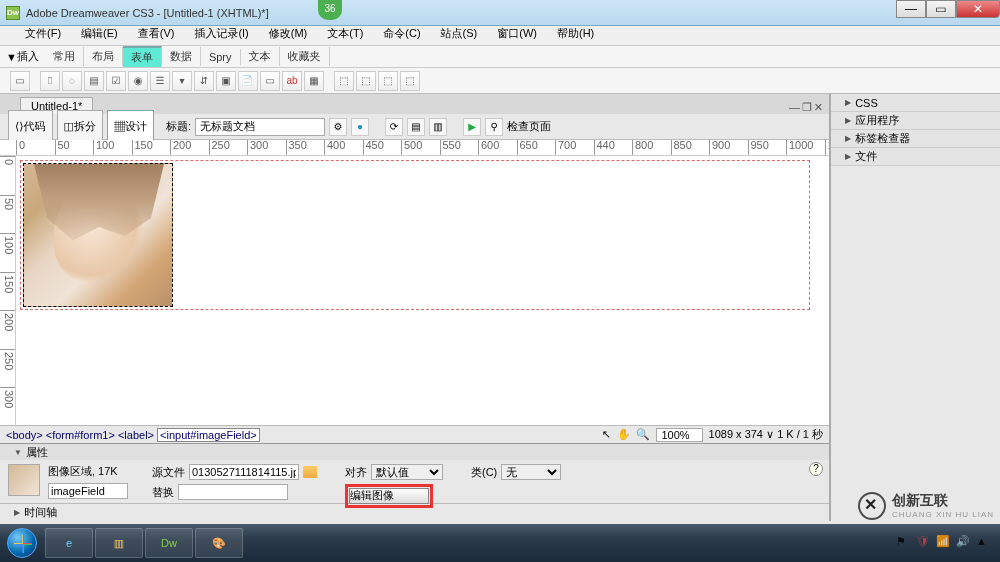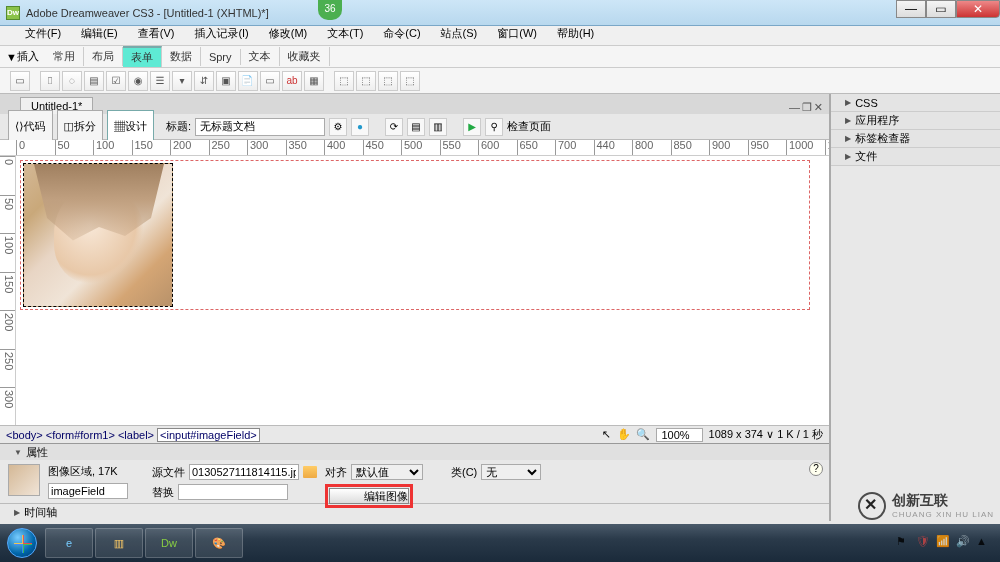--- a/index.html
+++ b/index.html
@@ -61,21 +61,21 @@
 .proppanel { height: 60px; background: #e8e8e8; border-top: 1px solid #999; }
 .proppanel .phead { height: 16px; display: flex; align-items: center; padding-left: 14px; background: #e0e0e0; font-size: 11px; }
 .proppanel .phead::before { content: "▼"; font-size: 8px; margin-right: 4px; color: #555; }
 .proppanel .pbody { display: flex; padding: 4px 8px; gap: 8px; align-items: flex-start; position: relative; }
 .proppanel .thumb { width: 32px; height: 32px; border: 1px solid #aaa; background: linear-gradient(135deg,#d4b896,#f0e4d7); }
 .proppanel .col { display: flex; flex-direction: column; gap: 4px; font-size: 11px; }
 .proppanel .row { display: flex; align-items: center; gap: 4px; }
 .proppanel input { height: 16px; border: 1px solid #aaa; font-size: 11px; padding: 0 2px; }
 .proppanel select { height: 16px; border: 1px solid #aaa; font-size: 11px; }
 .redbox { border: 3px solid #e33; padding: 1px; }
-.proppanel .editbtn { width: 80px; height: 16px; border: 1px solid #888; background: linear-gradient(#fff,#ddd); font-size: 11px; text-align: right; line-height: 14px; }
+.proppanel .editbtn { width: 80px; height: 16px; border: 1px solid #888; background: linear-gradient(#fff,#ddd); font-size: 11px; text-align: left; line-height: 14px; font-family: Liberation Mono, monospace; }
 .proppanel .helpicon { position: absolute; right: 6px; top: 2px; width: 14px; height: 14px; border: 1px solid #888; border-radius: 50%; background: #ffe; text-align: center; line-height: 12px; font-size: 10px; }
 
 .timeline { height: 18px; background: #e8e8e8; border-top: 1px solid #bbb; display: flex; align-items: center; padding-left: 14px; font-size: 11px; }
 .timeline::before { content: "▶"; font-size: 8px; margin-right: 4px; color: #555; }
 
 .rightpanels { width: 170px; background: #e8e8e8; border-left: 1px solid #aaa; }
 .rightpanels .p { height: 18px; border-bottom: 1px solid #ccc; display: flex; align-items: center; padding-left: 14px; font-size: 11px; background: #e4e4e4; }
 .rightpanels .p::before { content: "▶"; font-size: 8px; margin-right: 4px; color: #555; }
 
 .taskbar { position: absolute; bottom: 0; left: 0; right: 0; height: 38px; background: linear-gradient(#4a5a6a, #2a3a4a 40%, #1a2a3a); display: flex; align-items: center; }
@@ -264,21 +264,21 @@
           <div class="row">
             <span>源文件</span>
             <input style="width: 110px;" value="0130527111814115.jpg">
             <span class="folder"></span>
           </div>
           <div class="row">
             <span>替换</span>
             <input style="width: 110px;" value="">
           </div>
         </div>
-        <div class="col" style="">
+        <div class="col" style="margin-left:20px">
           <div class="row">
             <span>对齐</span>
             <select style="width:72px"><option>默认值</option></select>
           </div>
           <div class="row">
             <span class="redbox">
               <div class="editbtn">编辑图像</div>
             </span>
           </div>
         </div>

